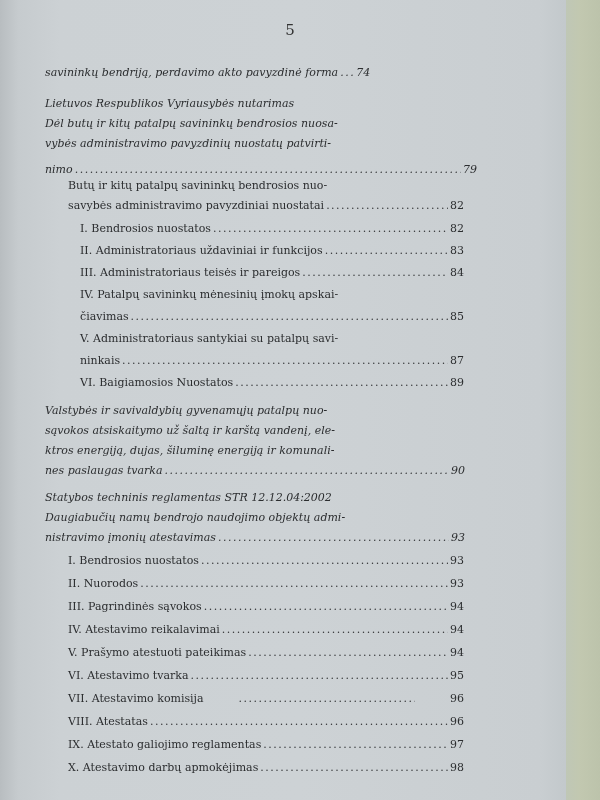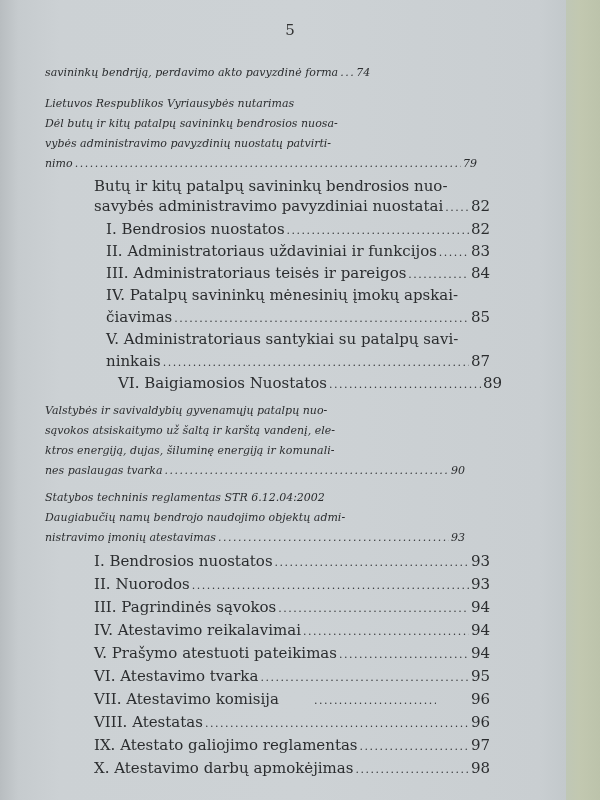--- a/index.html
+++ b/index.html
@@ -44,22 +44,21 @@
       font-size: 14.6px;
       line-height: 20px;
     }
     .it {
       font-style: italic;
       font-family: "DejaVu Serif", serif;
       font-size: 11px;
     }
     .rm {
       font-family: "DejaVu Serif", serif;
-      font-size: 15px;
-      margin-left: 26px;
+      font-size: 11px;
     }
     .entry {
       position: absolute;
       display: flex;
       align-items: baseline;
       white-space: nowrap;
       line-height: 20px;
     }
     .entry .label {
       flex: 0 0 auto;
@@ -90,21 +89,21 @@
 
   <div class="entry it" style="top:63px; left:45px; width:432px;">
     <span class="label">savininkų bendriją, perdavimo akto pavyzdinė forma</span>
     <span class="dots" style="flex:0 0 14px;"></span>
     <span class="page">74</span>
   </div>
 
   <div class="line it" style="top:94px; left:45px;font-style:italic;">Lietuvos Respublikos Vyriausybės nutarimas</div>
   <div class="line it" style="top:114px; left:45px;">Dėl butų ir kitų patalpų savininkų bendrosios nuosa-</div>
   <div class="line it" style="top:134px; left:45px;">vybės administravimo pavyzdinių nuostatų patvirti-</div>
-  <div class="entry it" style="top:154px; left:45px; width:432px;justify-content:center;">
+  <div class="entry it" style="top:160px; left:45px; width:432px;justify-content:center;">
     <span class="label">nimo</span>
     <span class="dots"></span>
     <span class="page">79</span>
   </div>
 
   <div class="line rm" style="top:176px; left:68px;">Butų ir kitų patalpų savininkų bendrosios nuo-</div>
   <div class="entry rm" style="top:196px; left:68px; width:396px;">
     <span class="label">savybės administravimo pavyzdiniai nuostatai</span>
     <span class="dots"></span>
     <span class="page">82</span>
@@ -129,36 +128,36 @@
     <span class="label">čiavimas</span>
     <span class="dots"></span>
     <span class="page">85</span>
   </div>
   <div class="line rm" style="top:329px; left:80px;">V. Administratoriaus santykiai su patalpų savi-</div>
   <div class="entry rm" style="top:351px; left:80px; width:384px;">
     <span class="label">ninkais</span>
     <span class="dots"></span>
     <span class="page">87</span>
   </div>
-  <div class="entry rm" style="top:373px; left:92px; width:384px;">
+  <div class="entry rm" style="top:373px; left:80px; width:384px;">
     <span class="label">VI. Baigiamosios Nuostatos</span>
     <span class="dots"></span>
     <span class="page">89</span>
   </div>
 
   <div class="line it" style="top:401px; left:45px;">Valstybės ir savivaldybių gyvenamųjų patalpų nuo-</div>
   <div class="line it" style="top:421px; left:45px;">sąvokos atsiskaitymo už šaltą ir karštą vandenį, ele-</div>
   <div class="line it" style="top:441px; left:45px;">ktros energiją, dujas, šiluminę energiją ir komunali-</div>
   <div class="entry it" style="top:461px; left:45px; width:420px;">
     <span class="label">nes paslaugas tvarka</span>
     <span class="dots"></span>
     <span class="page">90</span>
   </div>
 
-  <div class="line it" style="top:488px; left:45px;">Statybos techninis reglamentas STR 6.12.04:2002</div>
+  <div class="line it" style="top:488px; left:45px;">Statybos techninis reglamentas STR 12.12.04:2002</div>
   <div class="line it" style="top:508px; left:45px;">Daugiabučių namų bendrojo naudojimo objektų admi-</div>
   <div class="entry it" style="top:528px; left:45px; width:420px;">
     <span class="label">nistravimo įmonių atestavimas</span>
     <span class="dots"></span>
     <span class="page">93</span>
   </div>
 
   <div class="entry rm" style="top:551px; left:68px; width:396px;">
     <span class="label">I. Bendrosios nuostatos</span>
     <span class="dots"></span>

